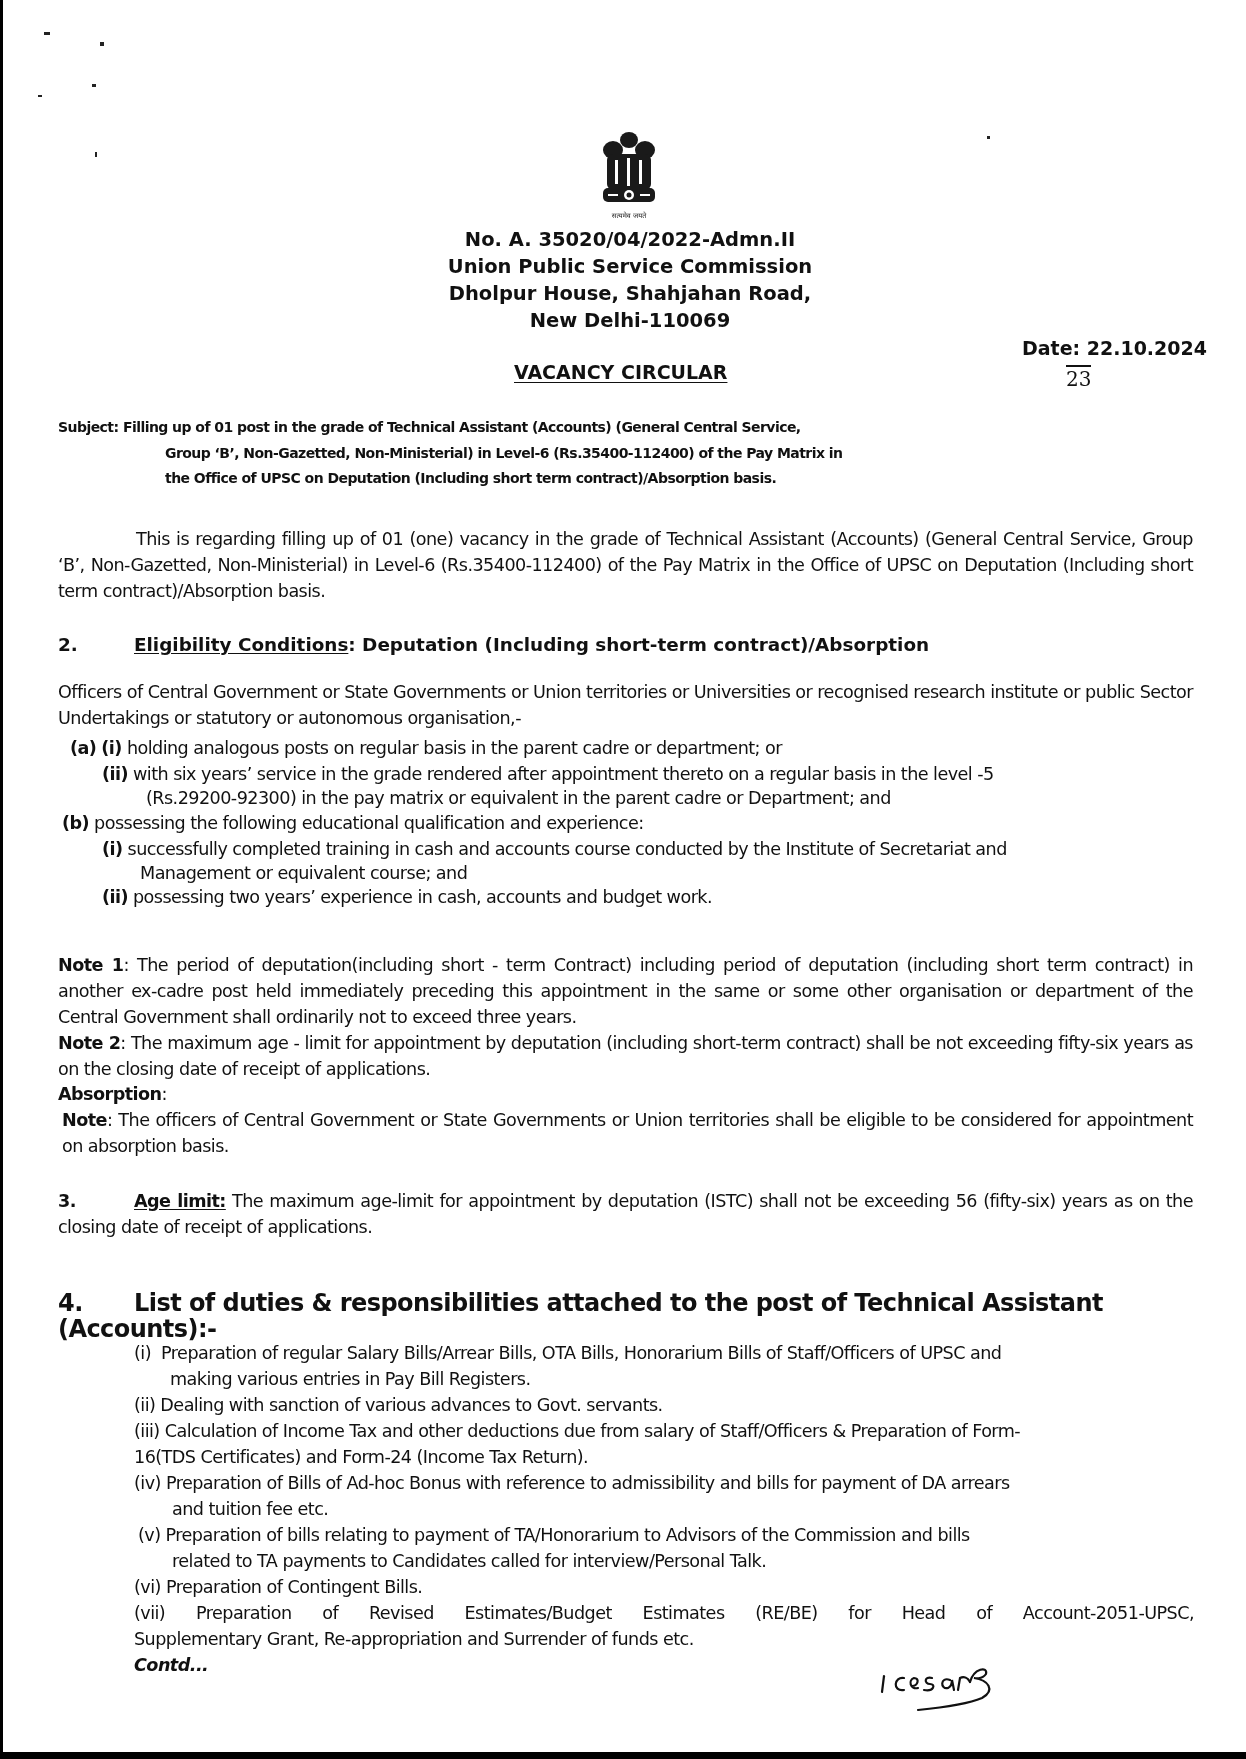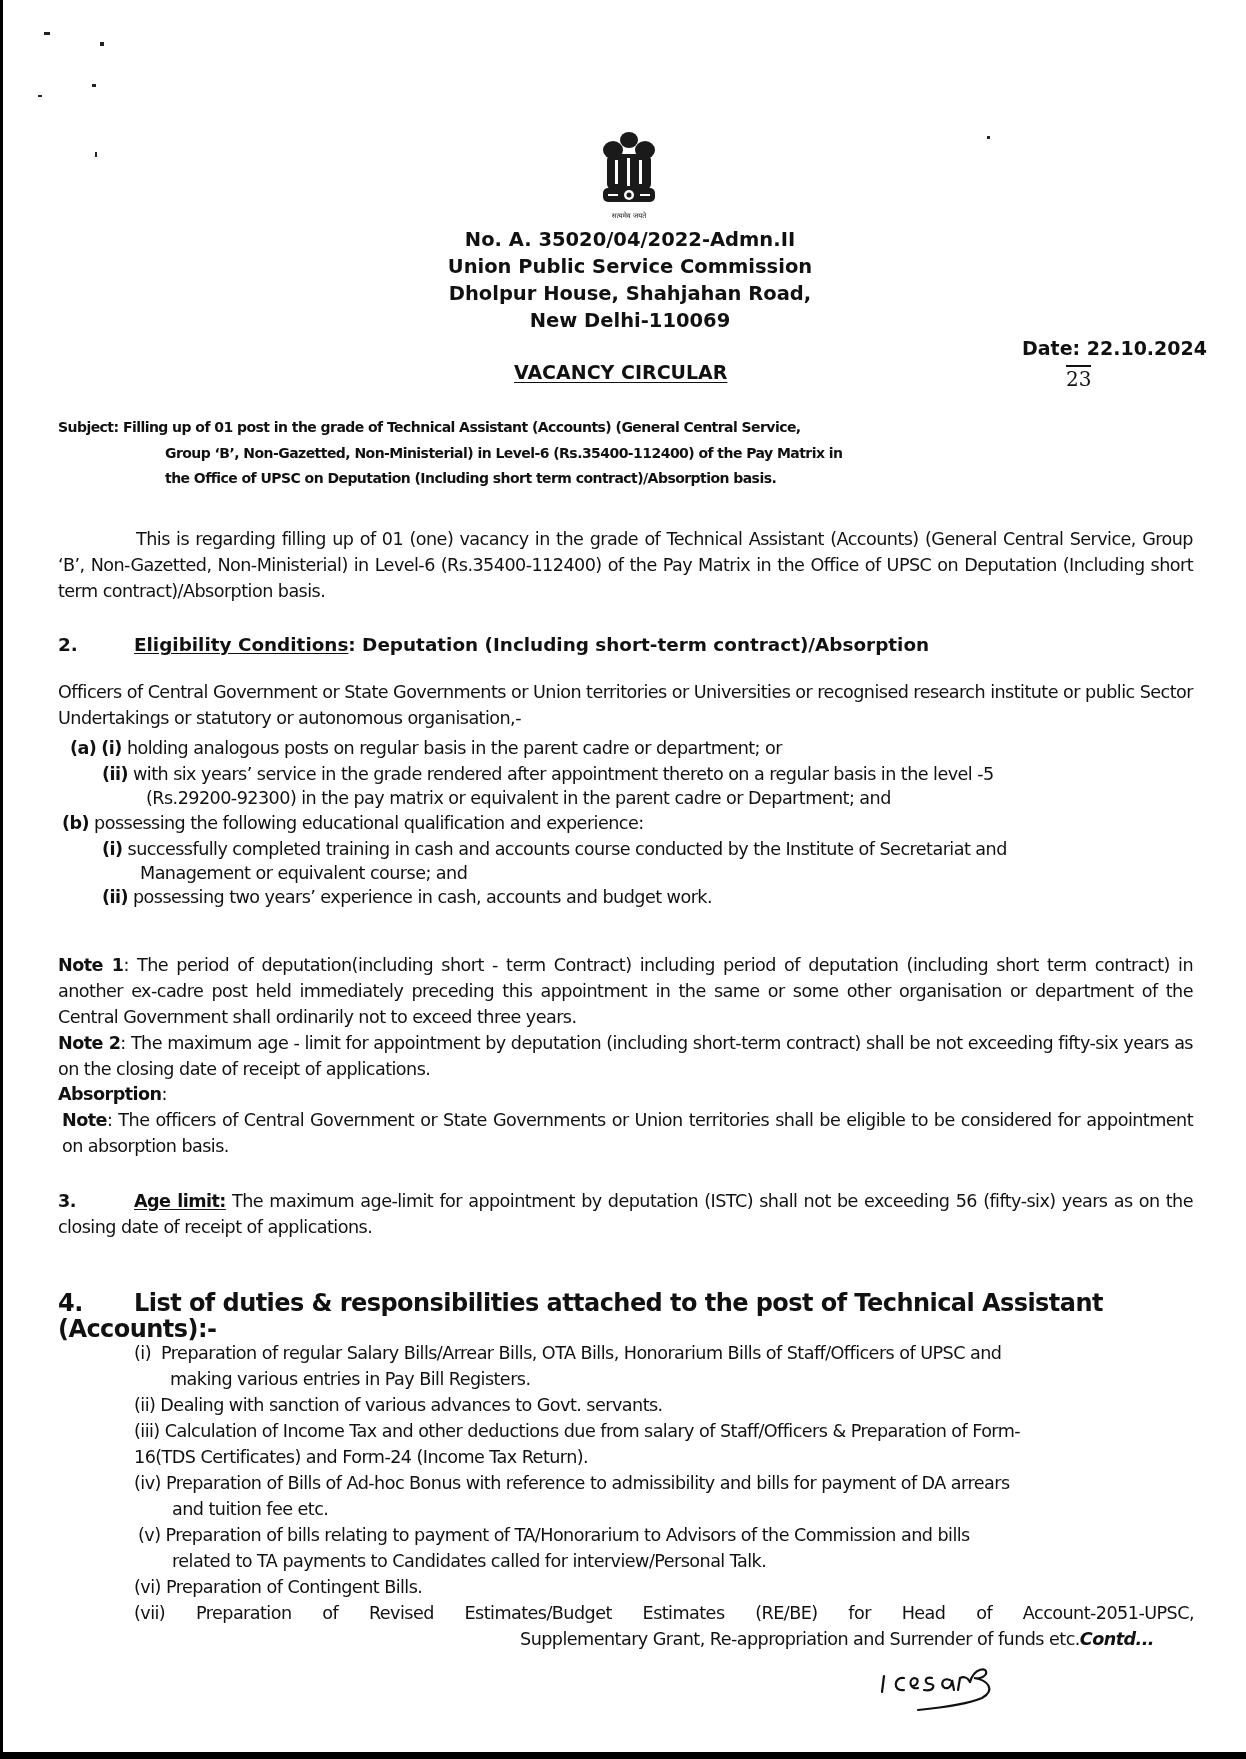--- a/index.html
+++ b/index.html
@@ -141,21 +141,21 @@
   <div style="padding-left:36px;">making various entries in Pay Bill Registers.</div>
   <div><span>(ii)</span> <span>Dealing with sanction of various advances to Govt. servants.</span></div>
   <div><span>(iii)</span> <span>Calculation of Income Tax and other deductions due from salary of Staff/Officers &amp; Preparation of Form-</span></div>
   <div>16(TDS Certificates) and Form-24 (Income Tax Return).</div>
   <div><span>(iv)</span> <span>Preparation of Bills of Ad-hoc Bonus with reference to admissibility and bills for payment of DA arrears</span></div>
   <div style="padding-left:38px;">and tuition fee etc.</div>
   <div style="padding-left:4px;"><span>(v)</span> <span>Preparation of bills relating to payment of TA/Honorarium to Advisors of the Commission and bills</span></div>
   <div style="padding-left:38px;">related to TA payments to Candidates called for interview/Personal Talk.</div>
   <div><span>(vi)</span> <span>Preparation of Contingent Bills.</span></div>
   <div style="text-align:justify; text-align-last:justify;"><span>(vii)</span> <span>Preparation of Revised Estimates/Budget Estimates (RE/BE) for Head of Account-2051-UPSC,</span></div>
-  <div style="display:flex; justify-content:flex-end; padding-right:40px;">
+  <div style="display:flex; justify-content:center; padding-right:40px;flex-direction:column;">
     <span>Supplementary Grant, Re-appropriation and Surrender of funds etc.</span>
     <span class="contd">Contd...</span>
   </div>
 </div>
 
 <svg class="signature" viewBox="0 0 150 60">
   <g fill="none" stroke="#111" stroke-width="2.2" stroke-linecap="round">
     <path d="M6 18 L4 34"></path>
     <path d="M26 20 C16 18 14 34 26 32"></path>
     <path d="M34 28 C40 28 42 20 36 20 C30 22 32 32 40 30"></path>

